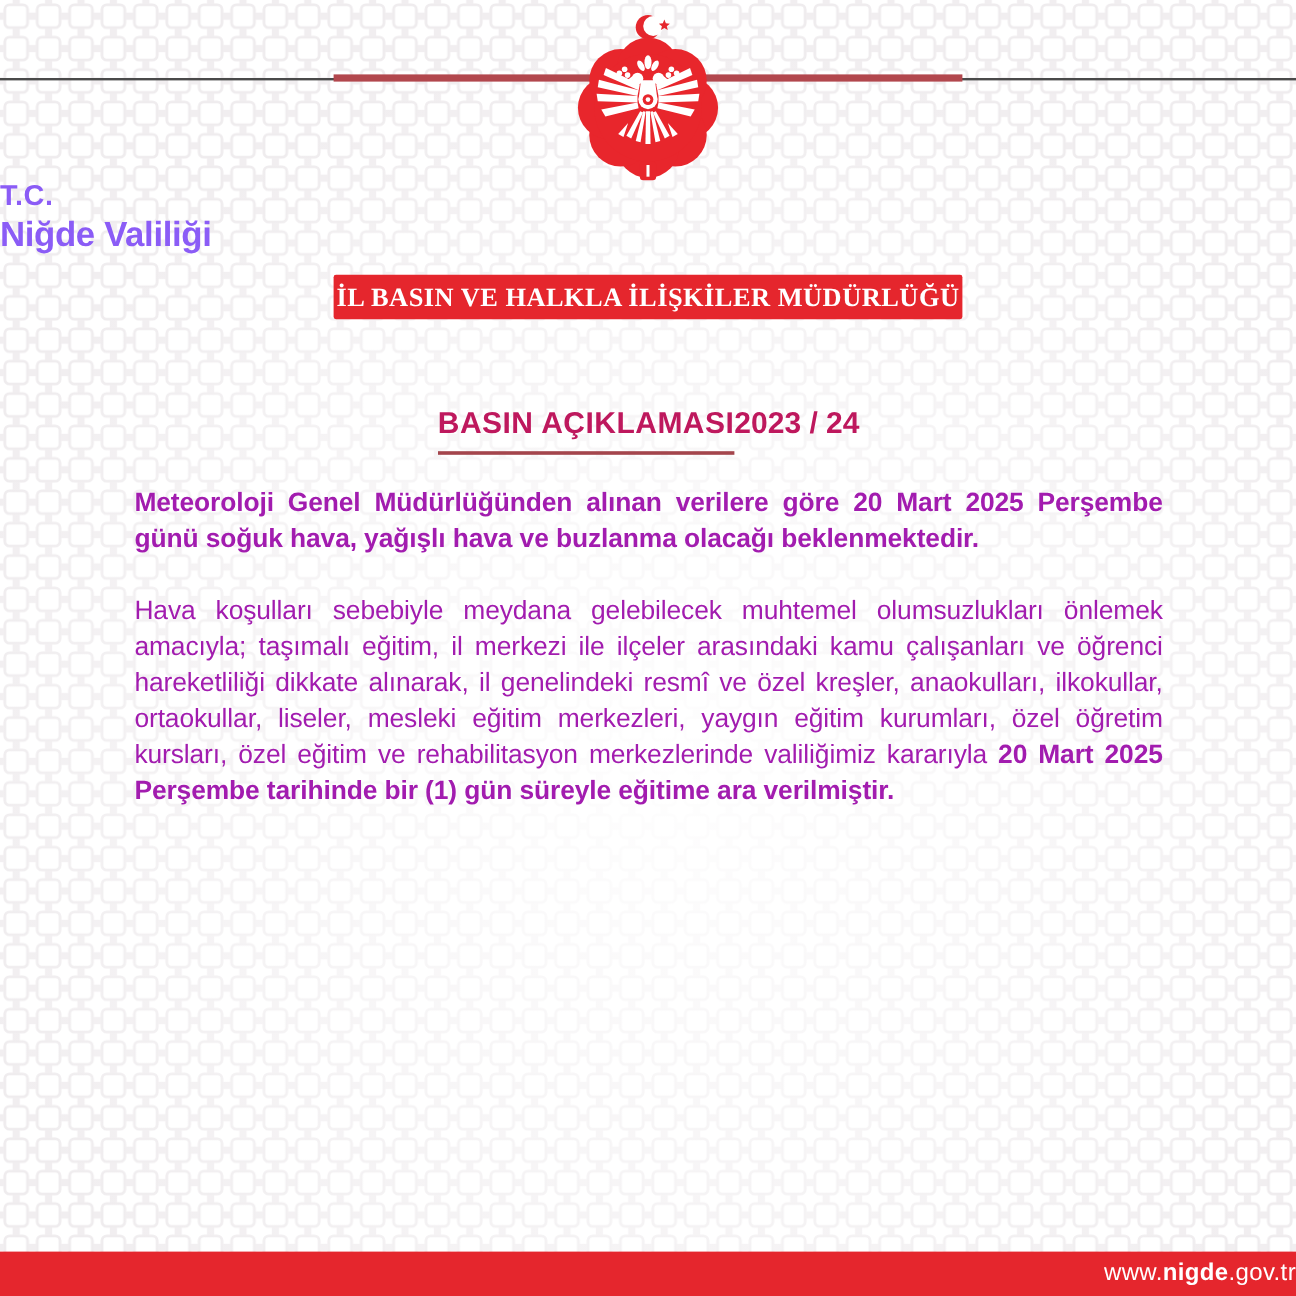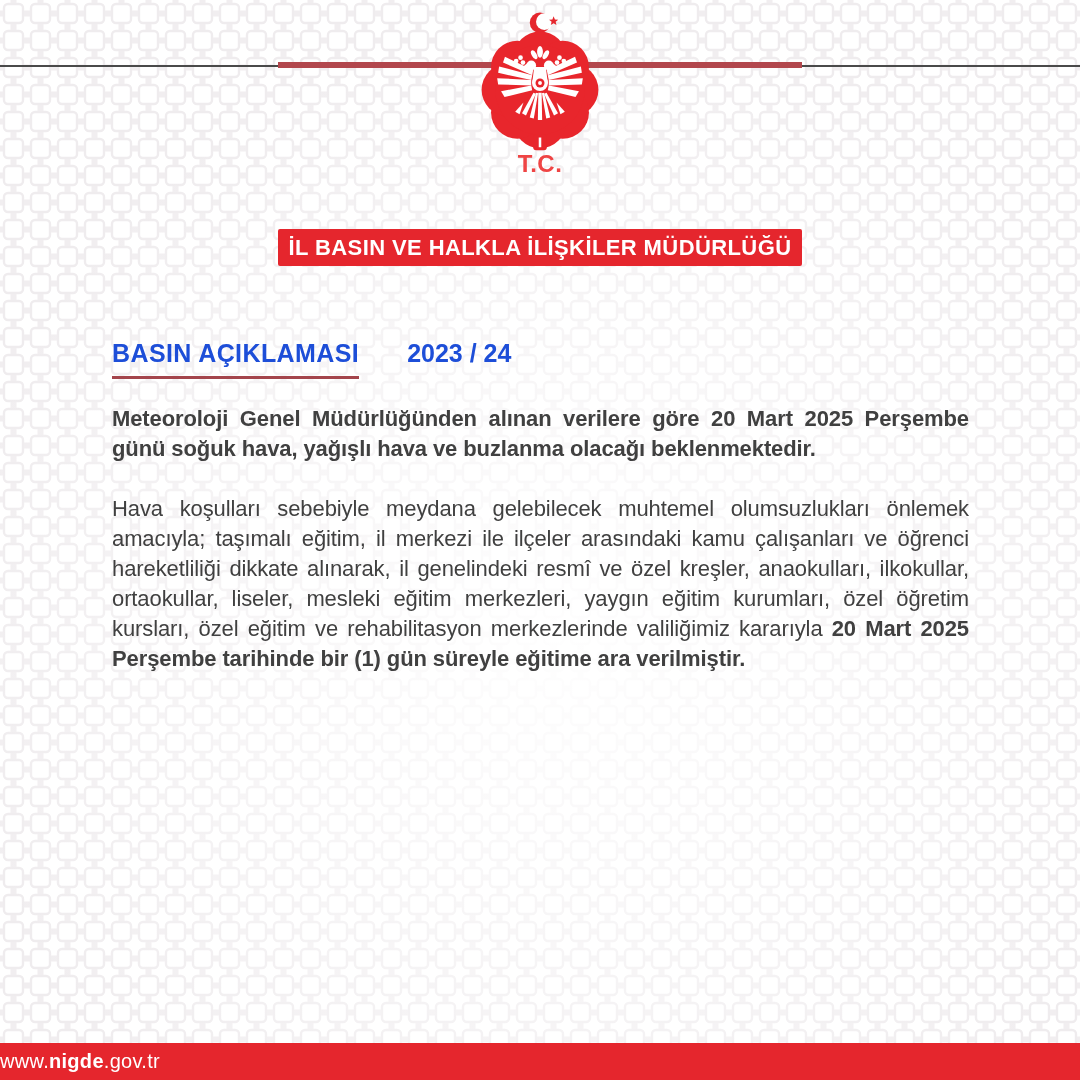--- a/index.html
+++ b/index.html
@@ -10,42 +10,42 @@
 
   .bg-pattern { position:absolute; inset:0; z-index:0; }
   .bg-fade { position:absolute; inset:0; z-index:1;
     background:radial-gradient(circle 620px at 560px 640px, rgba(255,255,255,0.95) 0%, rgba(255,255,255,0.0) 100%); }
 
   .rule-dark { position:absolute; left:0; top:65px; width:1080px; height:2px; background:#4a4a4a; z-index:2; }
   .rule-red  { position:absolute; left:278px; top:62px; width:524px; height:6px; background:#b2474d; z-index:3; }
 
   .logo { position:absolute; left:462px; top:10px; width:156px; height:146px; z-index:4; }
 
-  .org-title { position:absolute; left:0; top:149px; width:1080px; text-align:center; z-index:4; color:#ef4444; }
+  .org-title { position:absolute; left:0; top:149px; width:1080px; text-align:left; z-index:4; color:#8b5cf6; }
   .org-title .line1 { font-size:24px; font-weight:700; line-height:30px; letter-spacing:0.5px; }
   .org-title .line2 { font-size:29px; font-weight:700; line-height:34px; letter-spacing:-0.3px; }
 
   .banner { position:absolute; left:278px; top:229px; width:524px; height:37px; background:#e5262d;
-    display:flex; align-items:center; justify-content:center; z-index:4; border-radius:2px; }
+    display:flex; align-items:center; justify-content:center; z-index:4; border-radius:2px;font-family:Liberation Serif, serif; }
   .banner span { color:#ffffff; font-size:22px; font-weight:700; letter-spacing:0.4px; white-space:nowrap; }
 
   .doc-head { position:absolute; left:112px; top:339px; width:857px; display:flex;
-    justify-content:flex-start; align-items:flex-start; z-index:4; color:#1d4ed8;gap:48px; }
+    justify-content:center; align-items:flex-start; z-index:4; color:#be185d; }
   .doc-title { font-size:25px; font-weight:700; letter-spacing:0.4px;
     border-bottom:3px solid #a4454c; padding-bottom:8px; }
   .doc-ref { font-size:25px; font-weight:700; }
 
   .doc-body { position:absolute; left:112px; top:404px; width:857px; z-index:4;
-    color:#404040; font-size:22px; line-height:30px; letter-spacing:-0.1px; }
+    color:#a21caf; font-size:22px; line-height:30px; letter-spacing:-0.1px; }
   .doc-body p { margin-bottom:30px; text-align:justify; }
   .doc-body p.bold { font-weight:700; }
   .doc-body .seg-bold { font-weight:700; }
 
   .footer-bar { position:absolute; left:0; top:1043px; width:1080px; height:37px; background:#e5262d;
-    display:flex; align-items:center; justify-content:flex-start; z-index:4; }
+    display:flex; align-items:center; justify-content:flex-end; z-index:4; }
   .footer-bar .url { color:#ffffff; font-size:20px; letter-spacing:0.3px; }
   .footer-bar .url .mid { font-weight:700; }
 </style>
 </head>
 <body>
 
 <div class="canvas">
 
   <svg class="bg-pattern" width="1080" height="1080">
     <defs>
@@ -119,20 +119,21 @@
       <rect x="78.7" y="131" width="2.6" height="10"></rect>
     </g>
     <g>
       <circle cx="80" cy="75" r="4.6" fill="#e8262c"></circle>
       <circle cx="80" cy="75" r="2" fill="#ffffff"></circle>
     </g>
   </svg>
 
   <div class="org-title">
     <div class="line1">T.C.</div>
+    <div class="line2">Niğde Valiliği</div>
   </div>
 
   <div class="banner">
     <span>İL BASIN VE HALKLA İLİŞKİLER MÜDÜRLÜĞÜ</span>
   </div>
 
   <div class="doc-head">
     <div class="doc-title">BASIN AÇIKLAMASI</div>
     <div class="doc-ref">2023 / 24</div>
   </div>

